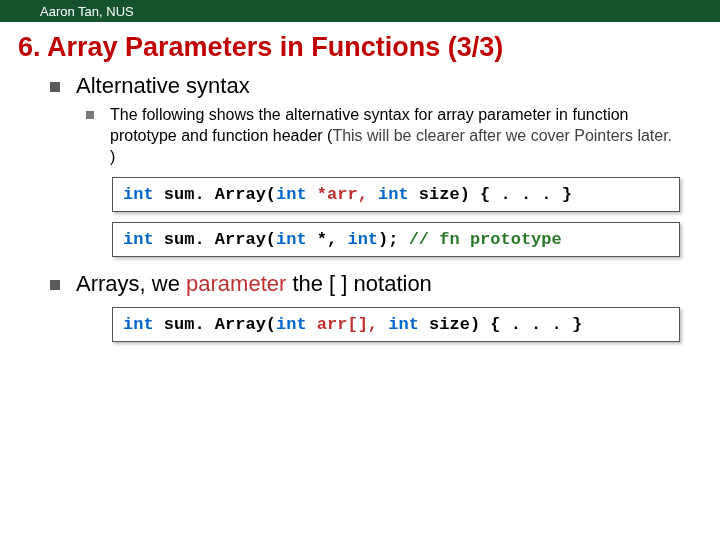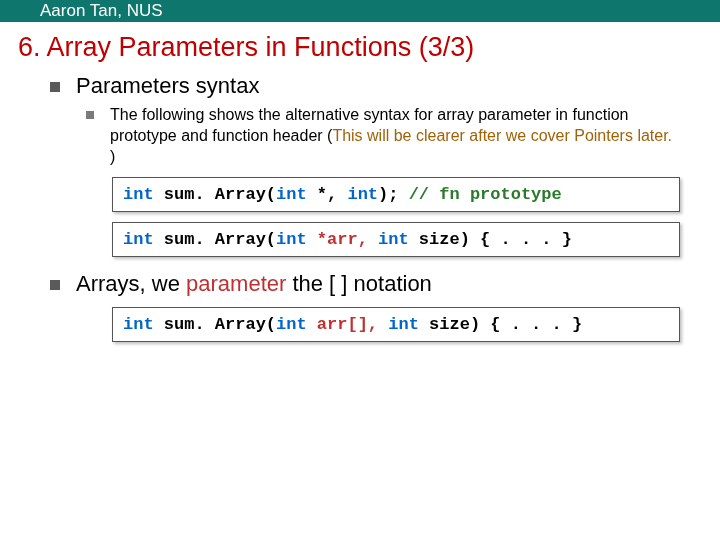--- a/index.html
+++ b/index.html
@@ -5,35 +5,35 @@
   body {
     margin: 0;
     padding: 0;
     font-family: Arial, Helvetica, sans-serif;
     background: #fff;
     width: 720px;
     height: 540px;
     box-sizing: border-box;
   }
   .header {
-    background: #0f766e;
+    background: #14532d;
     color: #fff;
     display: flex;
     height: 22px;
-    font-size: 17px;
+    font-size: 13px;
     align-items: center;
     padding: 0 40px;
   }
   .header .left { flex: 1; }
   .header .center { flex: 1; text-align: left; }
   .header .right { flex: 1; text-align: right; }
   .title {
     color: #c00000;
     font-size: 27px;
-    font-weight: normal;
+    font-weight: bold;
     margin: 10px 18px 10px 18px;
   }
   .content {
     padding: 0 40px 0 40px;
   }
   ul.level1 {
     list-style: none;
     padding-left: 0;
     margin: 0 0 0 10px;
   }
@@ -82,48 +82,48 @@
     font-weight: bold;
     font-size: 17px;
     padding: 7px 10px;
     margin-bottom: 10px;
     white-space: pre;
     box-shadow: 2px 2px 3px rgba(0,0,0,0.25);
     background: #fff;
   }
   .kw-blue { color: #0066cc; }
   .kw-red  { color: #c03030; }
-  .kw-teal { color: #a16207; text-align: right; }
+  .kw-teal { color: #404040; text-align: right; }
   .kw-green{ color: #2a7a2a; }
 </style>
 </head>
 <body>
 
 <div class="header">
   <div class="left">Aaron Tan, NUS</div>
 </div>
 
 <div class="title">6. Array Parameters in Functions (3/3)</div>
 
 <div class="content">
 
   <ul class="level1">
     <li>
-      <span>Parameters syntax</span>
+      <span>Alternative syntax</span>
 
       <ul class="level2">
         <li>
           <span>The following shows the alternative syntax for array parameter in function prototype and function header (</span><span class="kw-teal">This will be clearer after we cover Pointers later.</span><span> )</span>
         </li>
       </ul>
 
       <div class="code-boxes">
+        <div class="code-box"><span class="kw-blue">int</span><span> sum. Array(</span><span class="kw-blue">int</span><span class="kw-red"> *arr, </span><span class="kw-blue">int</span><span> size) { . . . }</span></div>
+
         <div class="code-box"><span class="kw-blue">int</span><span> sum. Array(</span><span class="kw-blue">int</span><span> *, </span><span class="kw-blue">int</span><span>); </span><span class="kw-green">// fn prototype</span></div>
-
-        <div class="code-box"><span class="kw-blue">int</span><span> sum. Array(</span><span class="kw-blue">int</span><span class="kw-red"> *arr, </span><span class="kw-blue">int</span><span> size) { . . . }</span></div>
       </div>
     </li>
 
     <li>
       <span>Arrays, we </span><span class="kw-red">parameter</span><span> the [ ] notation</span>
 
       <div class="code-boxes">
 
         <div class="code-box"><span class="kw-blue">int</span><span> sum. Array(</span><span class="kw-blue">int</span><span class="kw-red"> arr[], </span><span class="kw-blue">int</span><span> size) { . . . }</span></div>
       </div>

